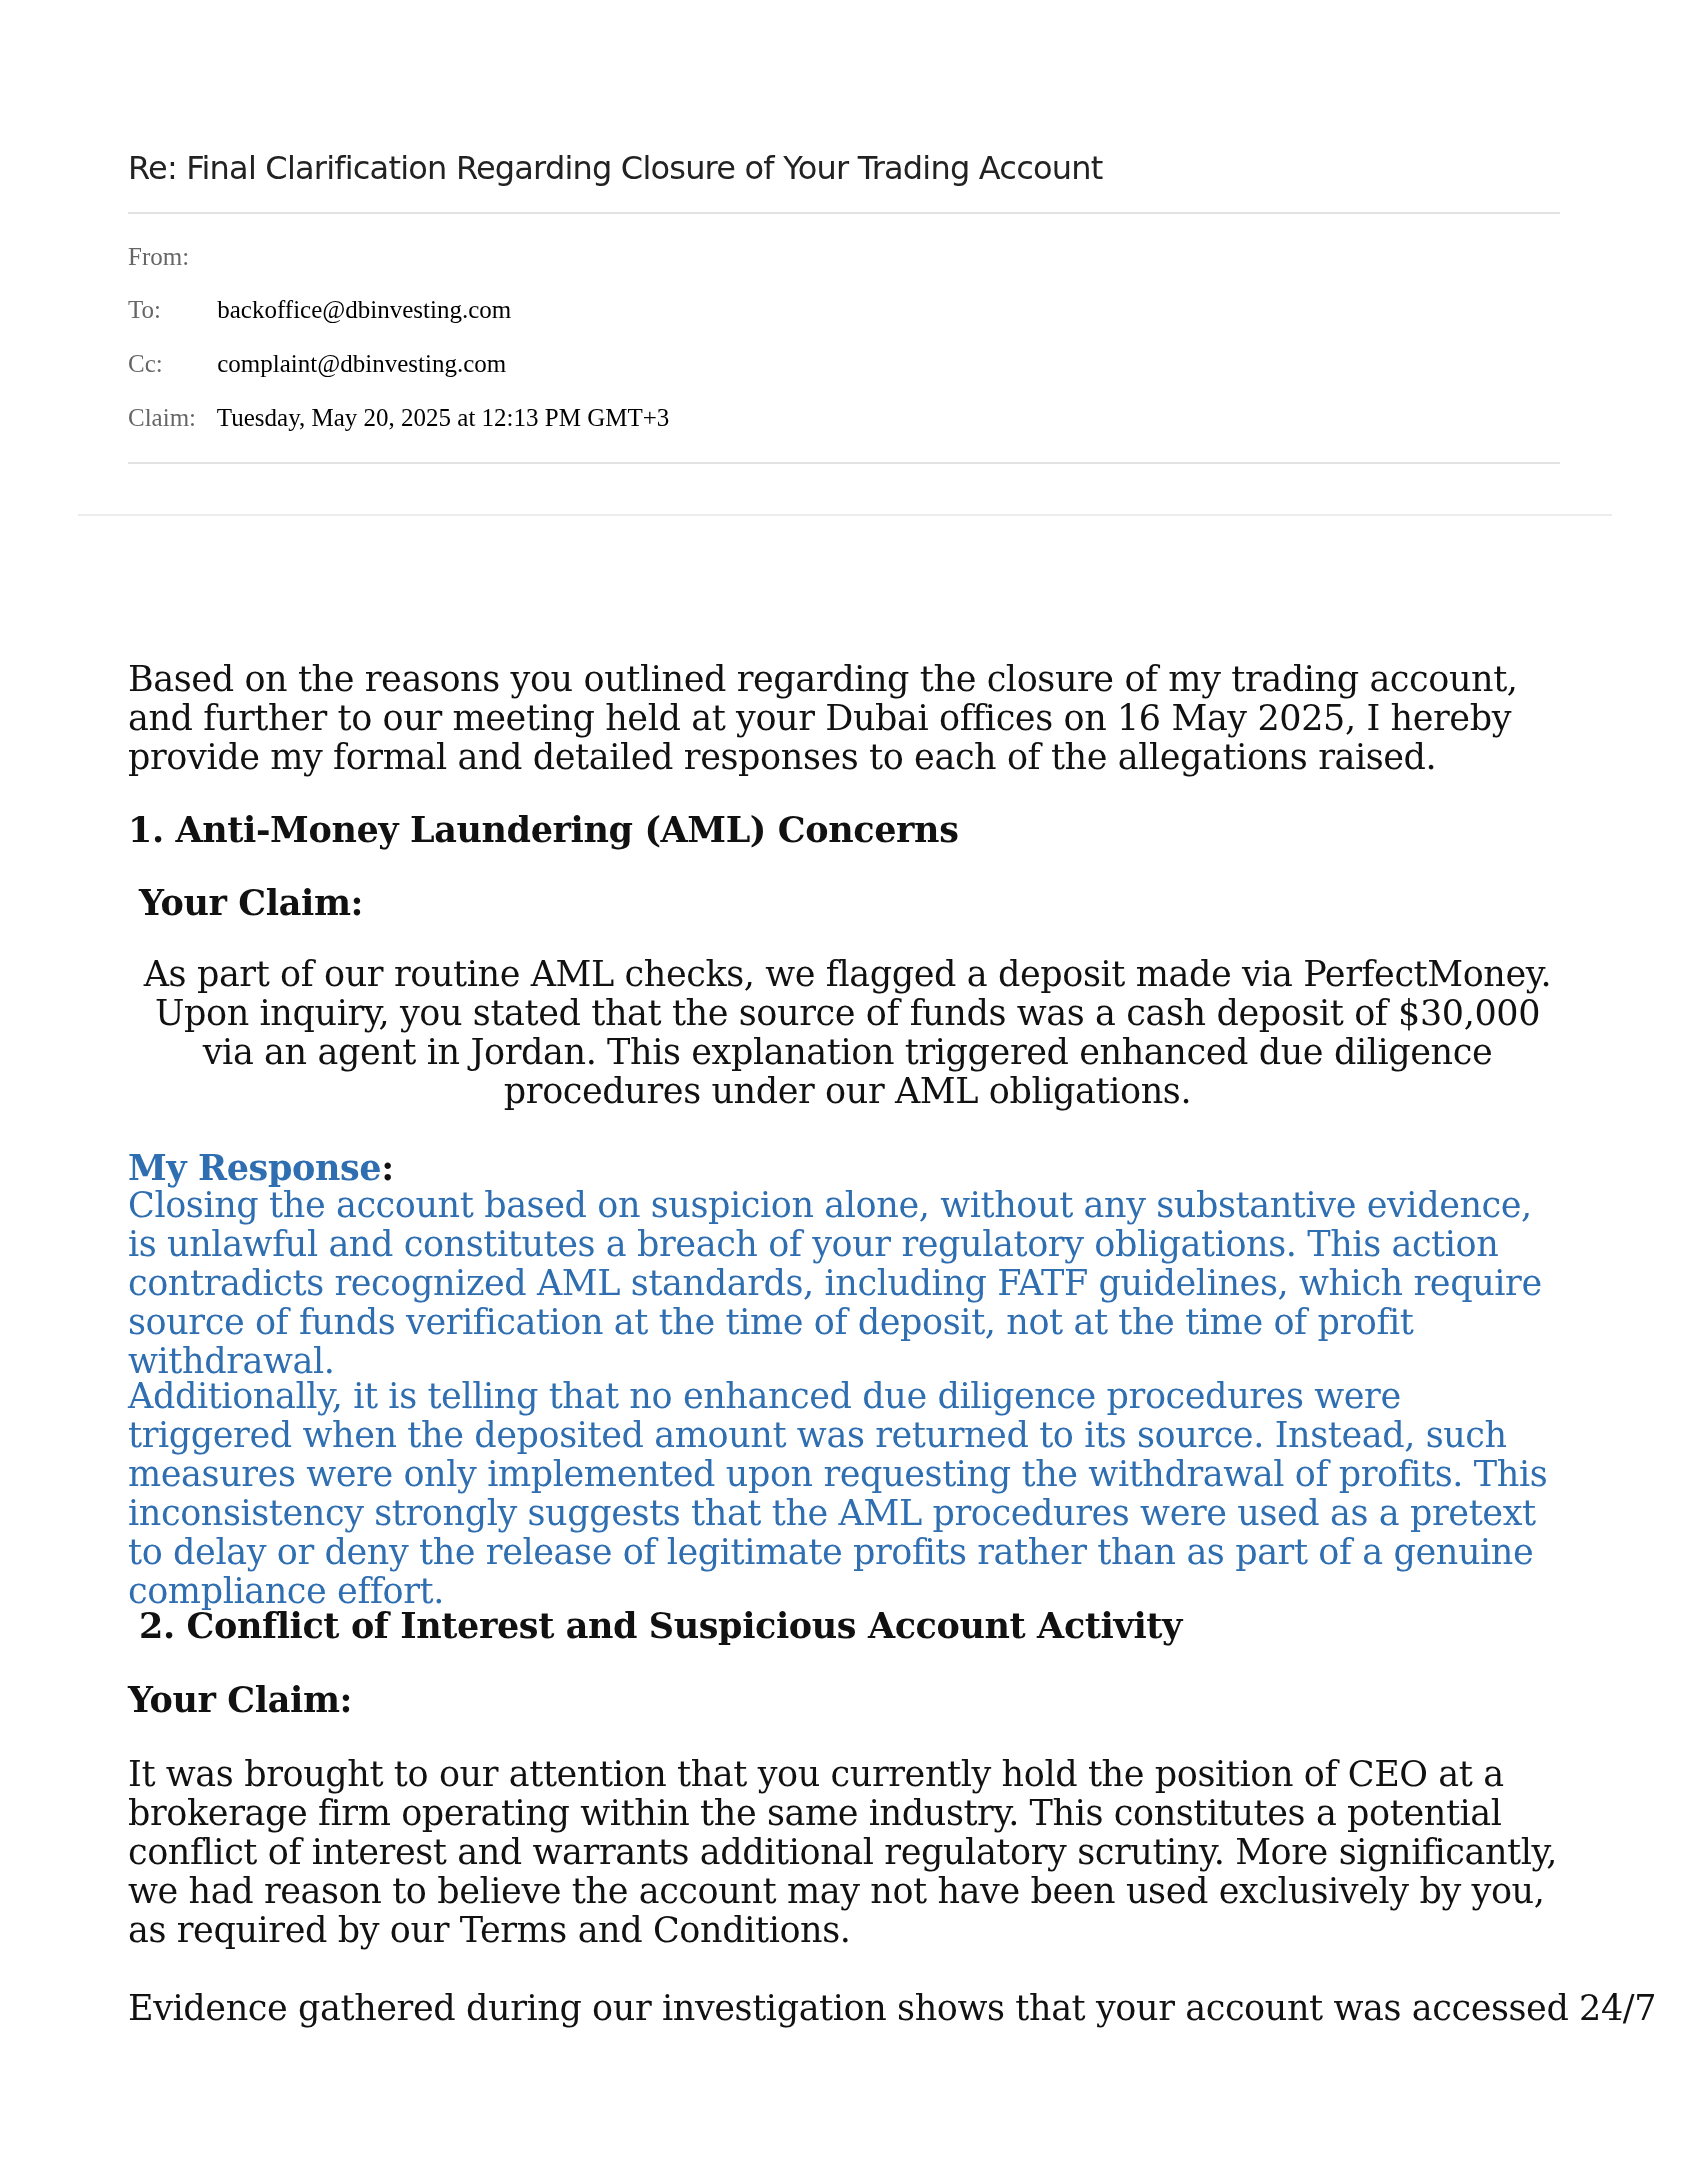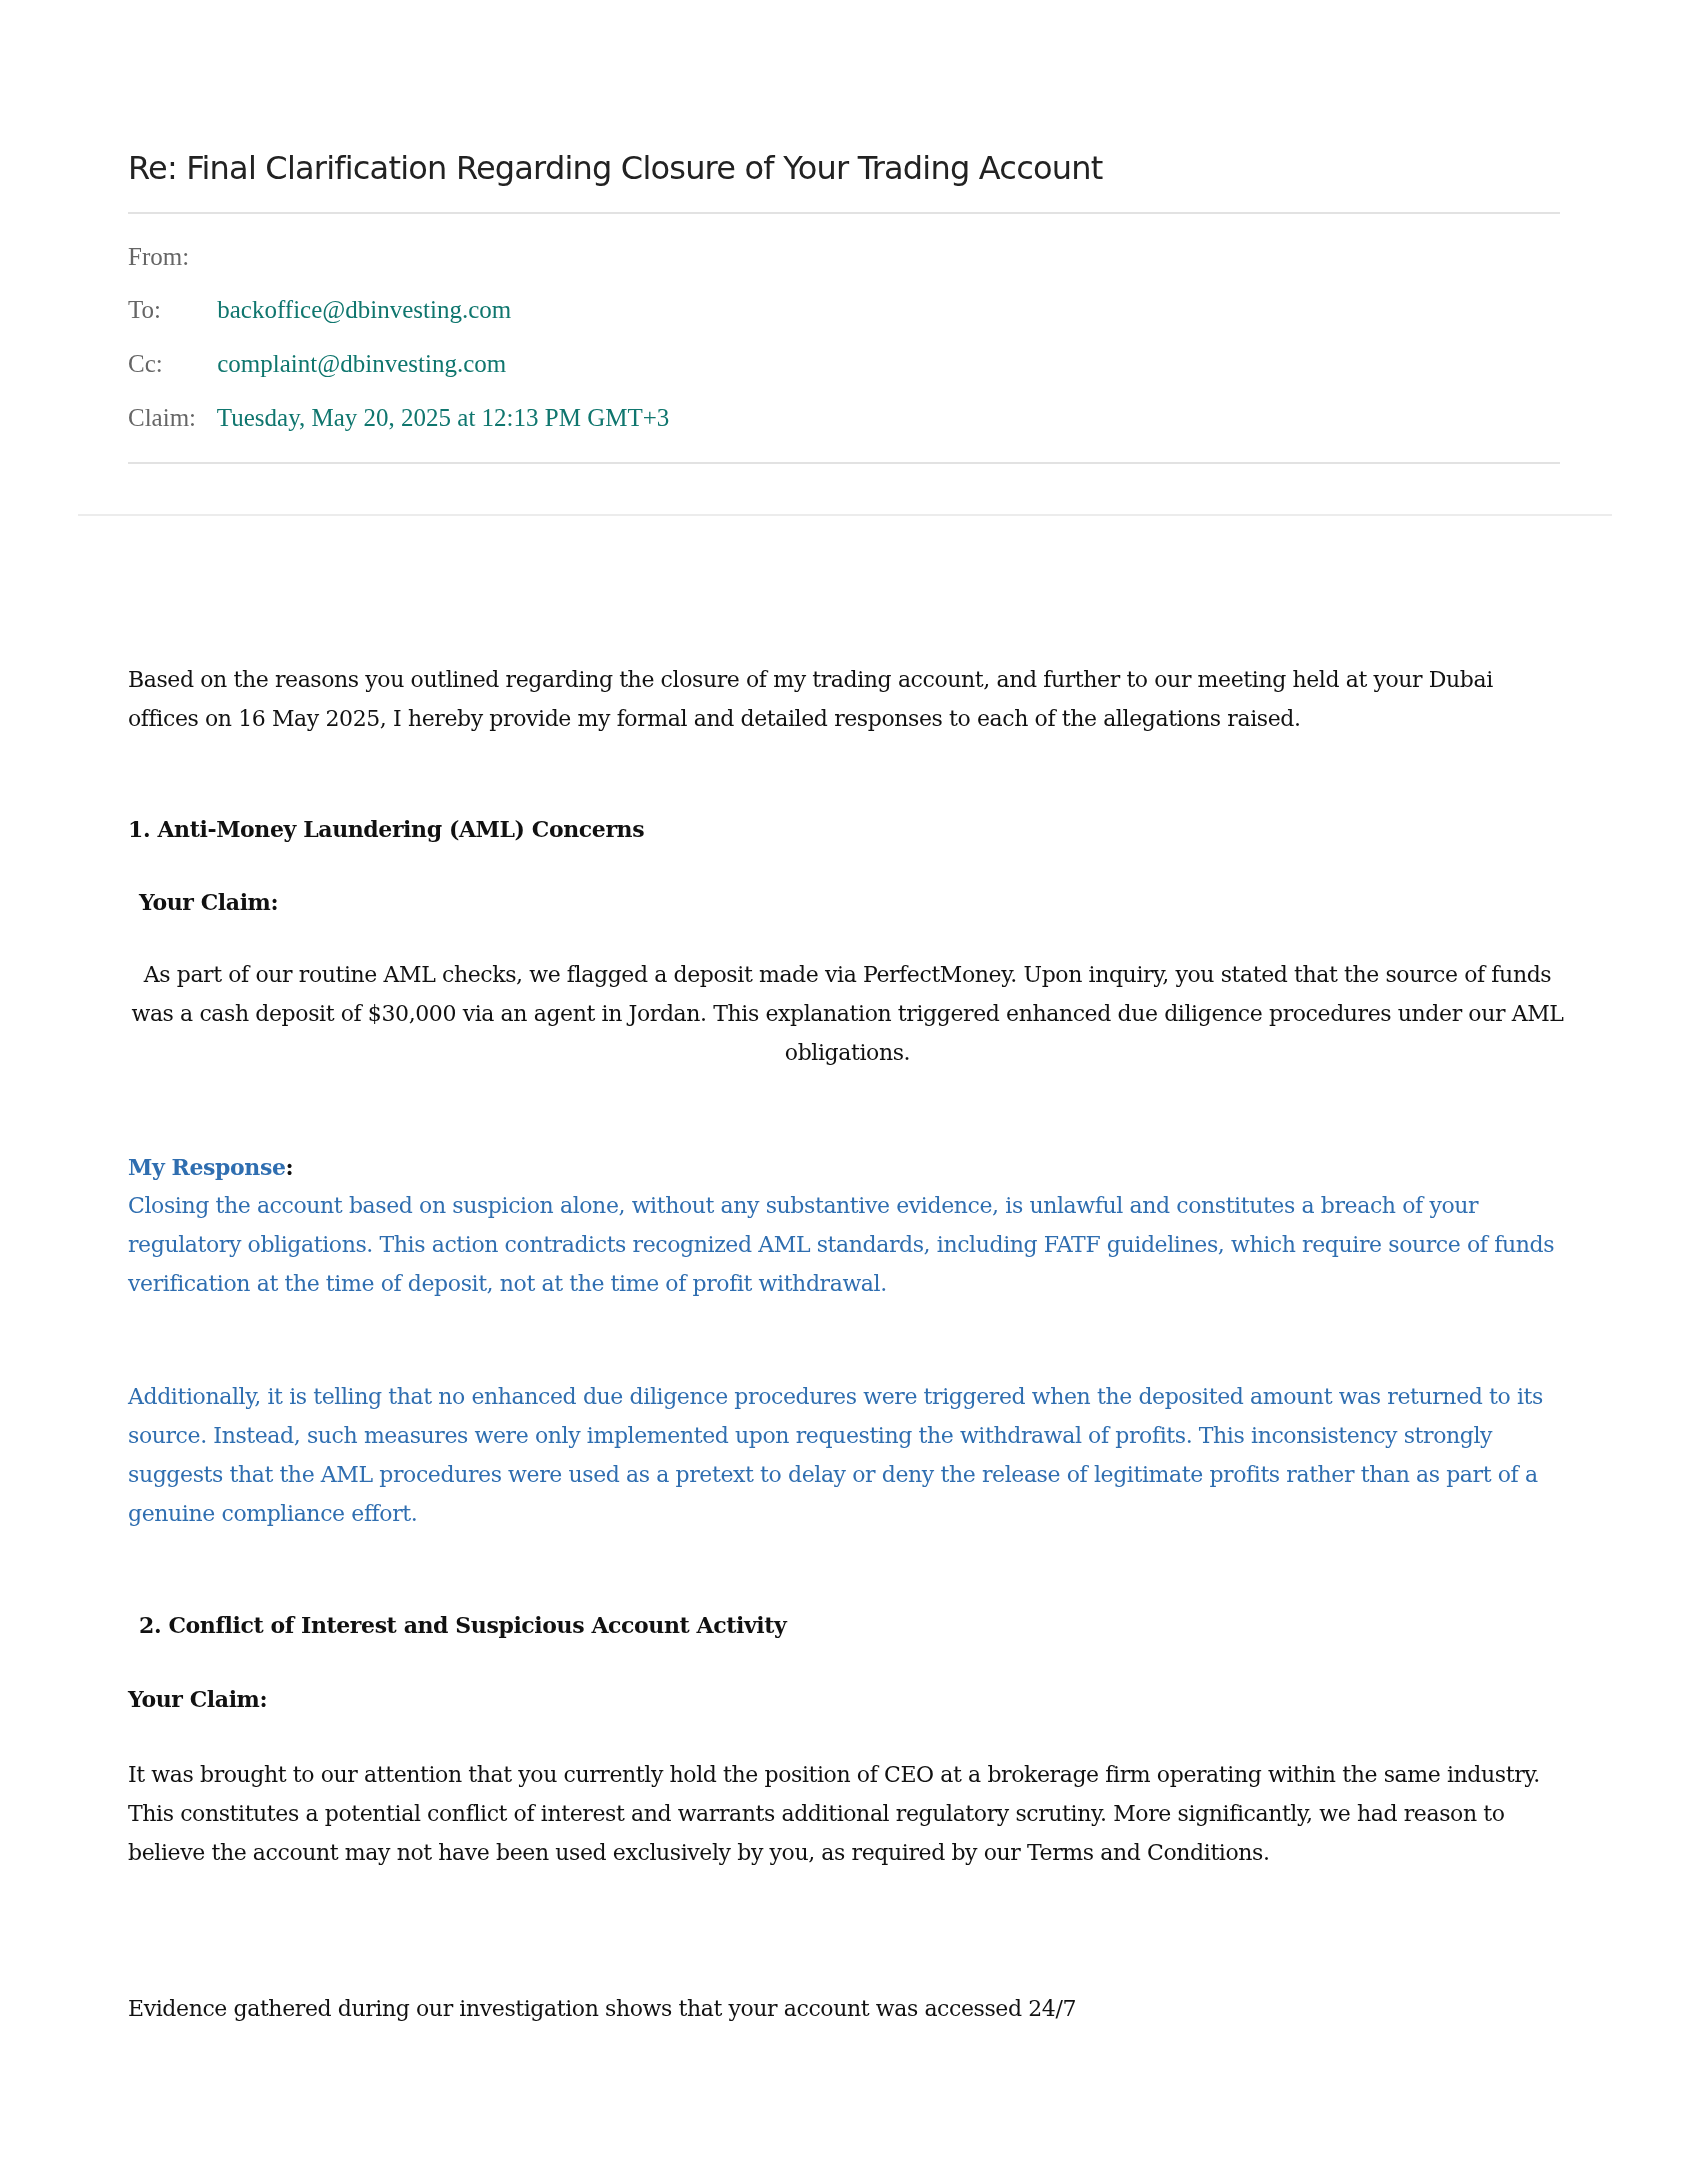--- a/index.html
+++ b/index.html
@@ -11,29 +11,29 @@
     font-family: "DejaVu Sans", sans-serif; font-size: 32px; color: #222222;
     letter-spacing: -0.8px; white-space: nowrap;
   }
   .rule { position: absolute; height: 2px; background: #e2e2e2; }
   .rule1 { left: 128px; top: 212px; width: 1432px; }
   .rule2 { left: 128px; top: 462px; width: 1432px; }
   .rule3 { left: 78px; top: 514px; width: 1534px; height: 2px; background: #ececec; }
 
   .hdr-row { position: absolute; left: 128px; font-family: "Liberation Serif", serif; font-size: 25px; white-space: nowrap; }
   .hdr-label { color: #666666; display: inline-block; width: 83px; }
-  .hdr-value { color: #0f766e; }
+  .hdr-value { color: #000000; }
   .r-from { top: 243px; }
   .r-to { top: 296px; }
   .r-cc { top: 350px; }
   .r-date { top: 404px; }
 
   .body-text {
     position: absolute; left: 128px; width: 1439px;
-    font-family: "DejaVu Serif", serif; font-size: 22px; line-height: 39px;
+    font-family: "DejaVu Serif", serif; font-size: 35px; line-height: 39px;
     color: #111111; letter-spacing: -0.4px;
   }
   .greeting { top: 582px; font-family: "Liberation Serif", serif; font-size: 30px; line-height: 33px; letter-spacing: 0; }
   .p-intro { top: 660px; }
   .h-section { font-weight: bold; }
   .h1 { top: 810px; }
   .claim1 { top: 883px; left: 139px; }
   .p-claim1 { top: 955px; text-align: center; }
   .resp1-label { top: 1148px; color: #2f6eb0; font-weight: bold; }
   .resp1-label .colon { color: #111111; }

